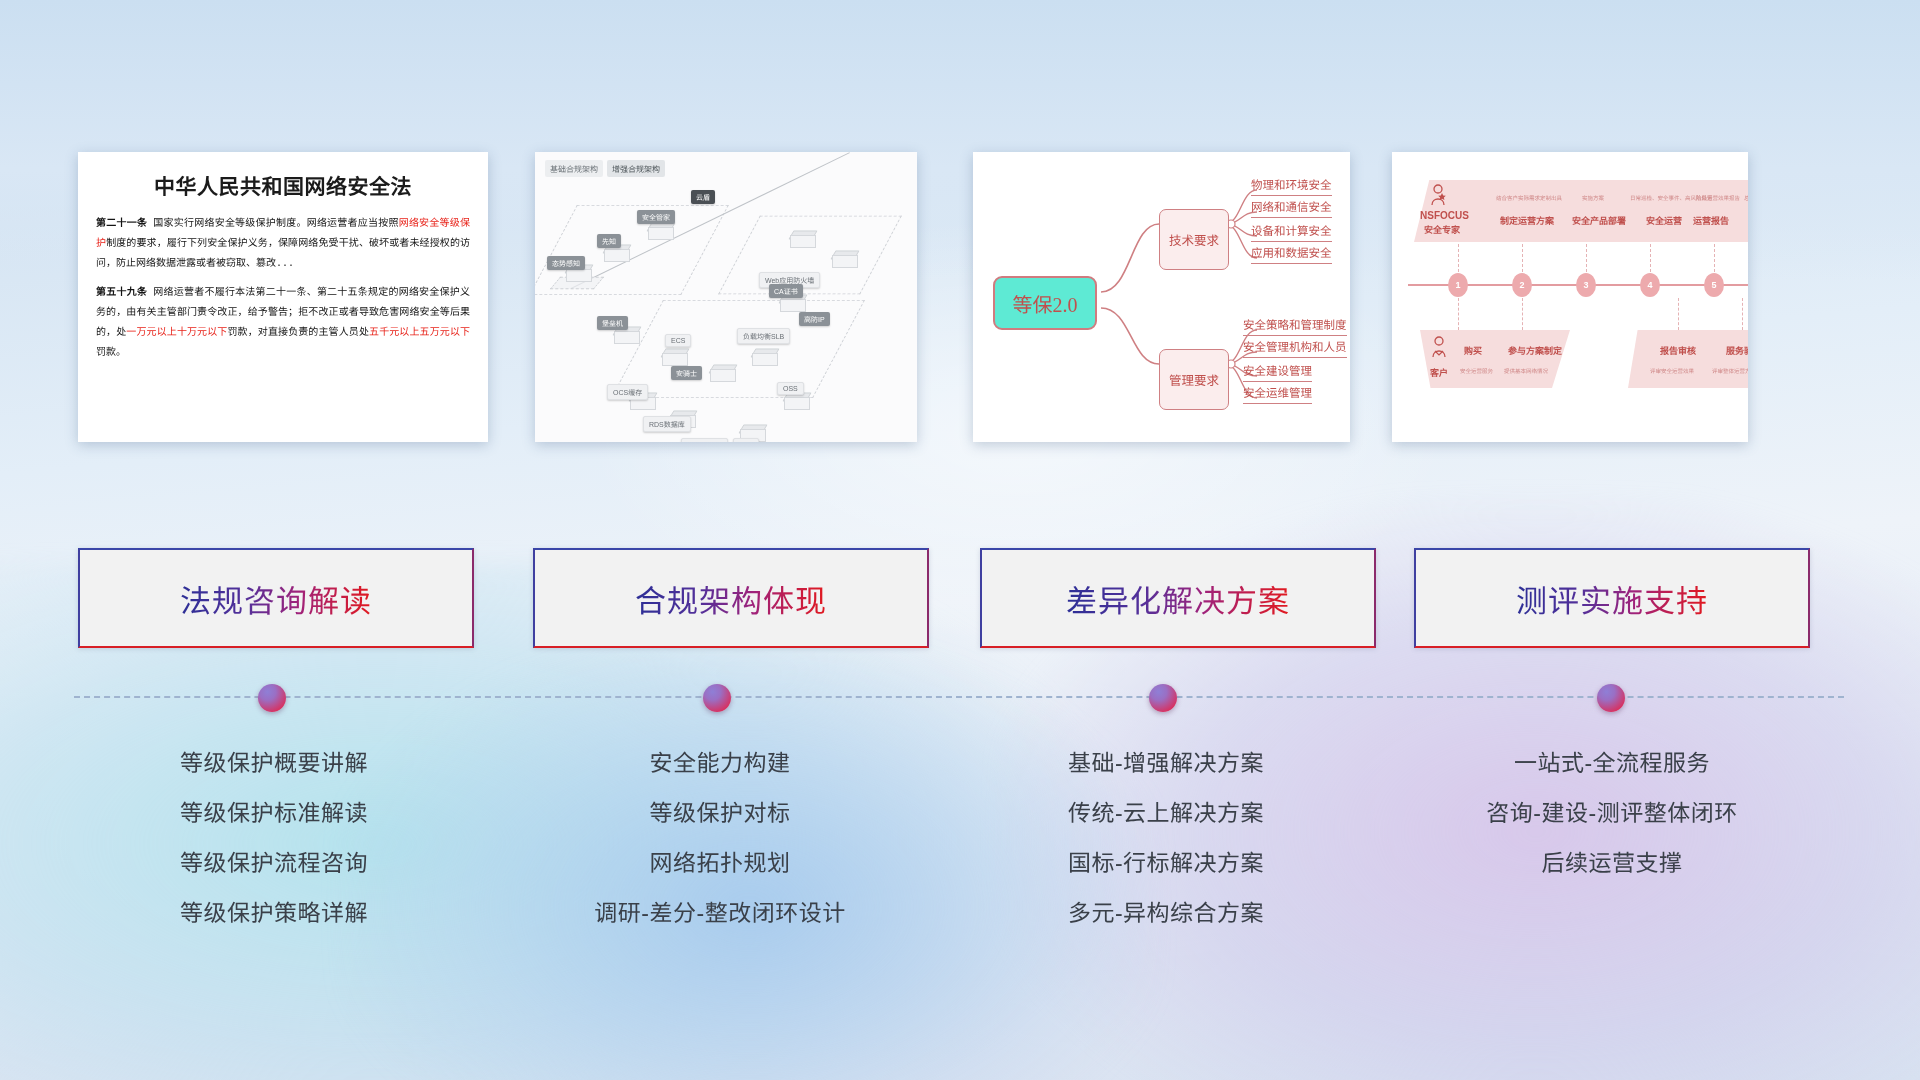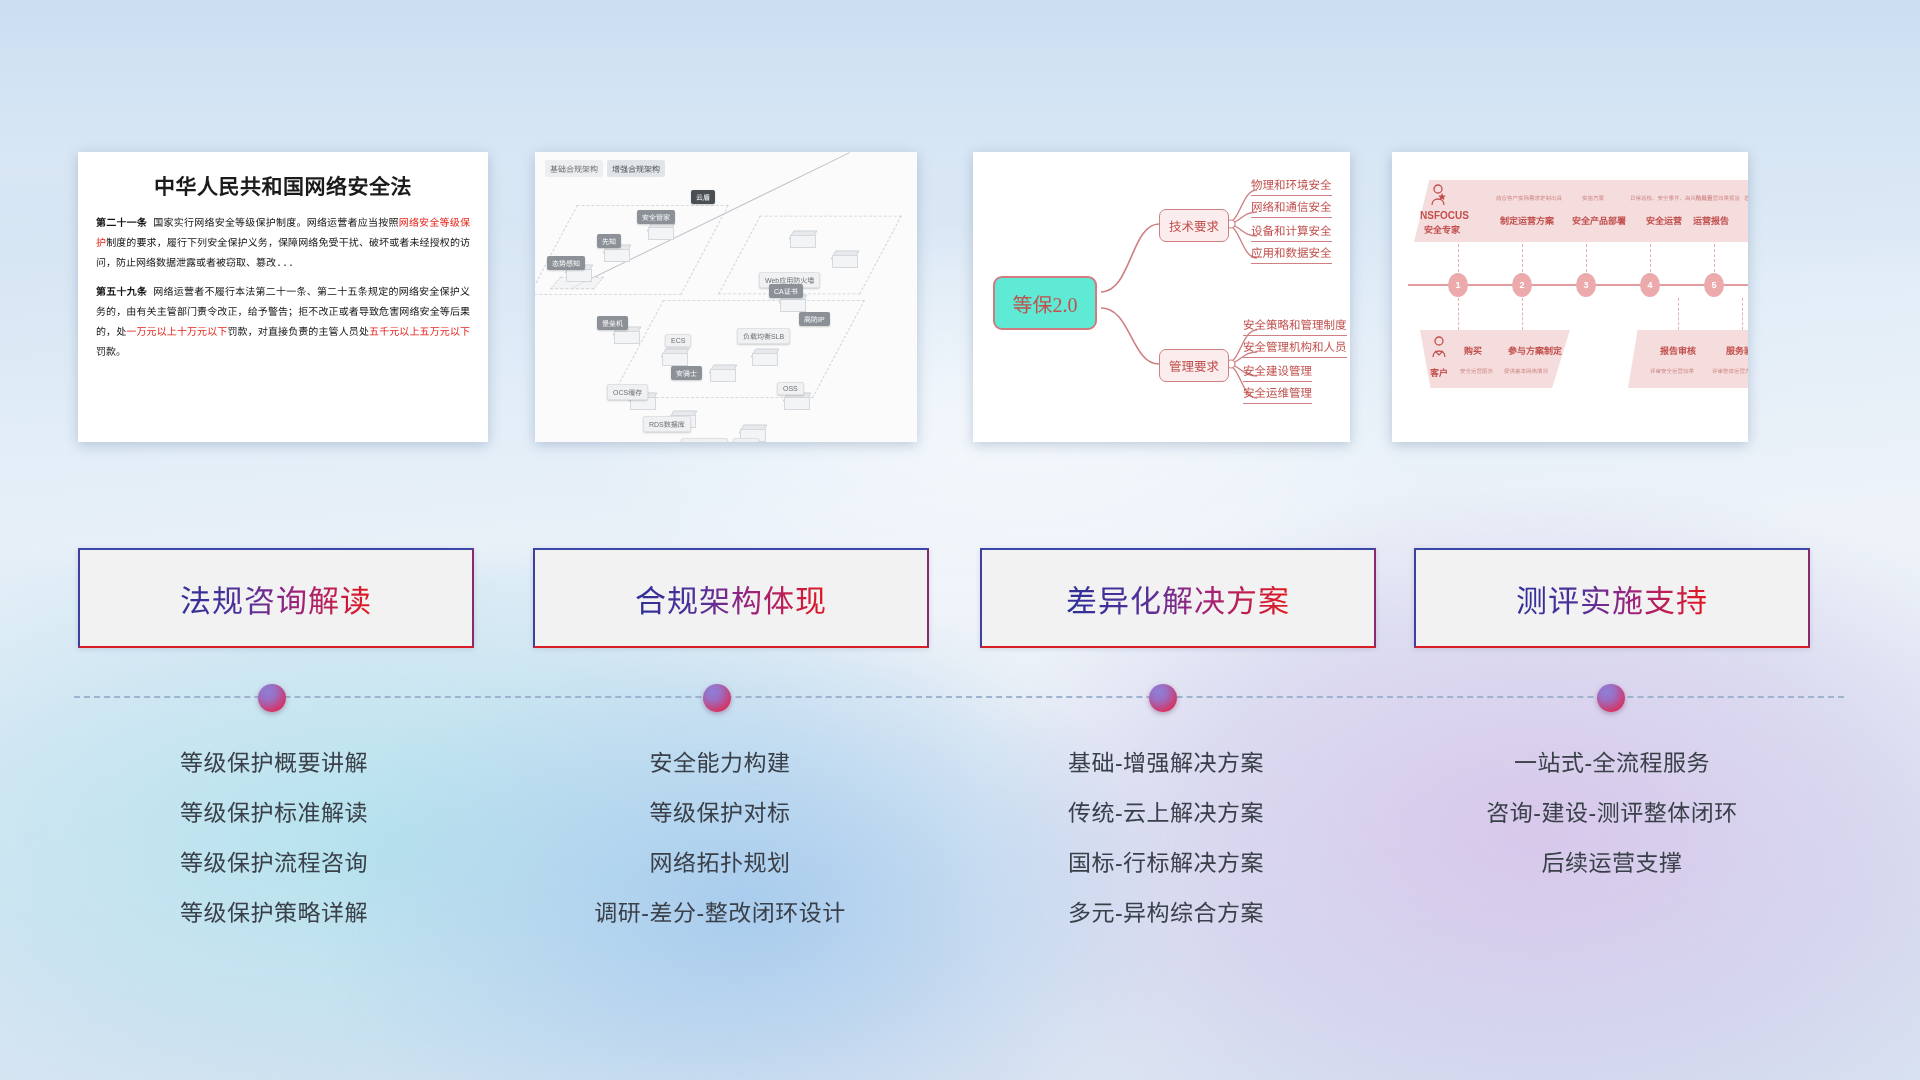--- a/index.html
+++ b/index.html
@@ -66,21 +66,21 @@
   .sline{position:absolute;border-top:1px solid #bfc3c8;transform-origin:left center;}
   .dbox{position:absolute;border:1px dashed #cdd0d5;}
 
   
   .mind{position:relative;width:100%;height:100%;background:#fff;}
   .mind-root{position:absolute;left:20px;top:124px;width:100px;height:50px;
     border:2.5px solid #d07b7f;border-radius:9px;background:#5eead4;
     display:flex;align-items:center;justify-content:center;
     font-size:20px;color:#c0504d;font-family:"Liberation Serif","DejaVu Serif",serif;}
   .mind-branch{position:absolute;border:1.6px solid #cf8083;border-radius:7px;
-    background:#fbeded;font-size:12.5px;color:#c0504d;padding:6px 9px;
+    background:#fbeded;font-size:12.5px;color:#c0504d;padding:20px 9px;
     font-family:"Liberation Serif","DejaVu Serif",serif;white-space:nowrap;}
   .mind-leaf{position:absolute;font-size:11.5px;color:#c0504d;white-space:nowrap;
     font-family:"Liberation Serif","DejaVu Serif",serif;padding-bottom:3px;
     border-bottom:1.8px solid #cf8083;}
   .mind-svg{position:absolute;inset:0;width:100%;height:100%;}
 
   
   .tl{position:relative;width:100%;height:100%;background:#fff;}
   .tl-band{position:absolute;background:#f6dddd;}
   .tl-top{left:22px;top:28px;width:382px;height:62px;

